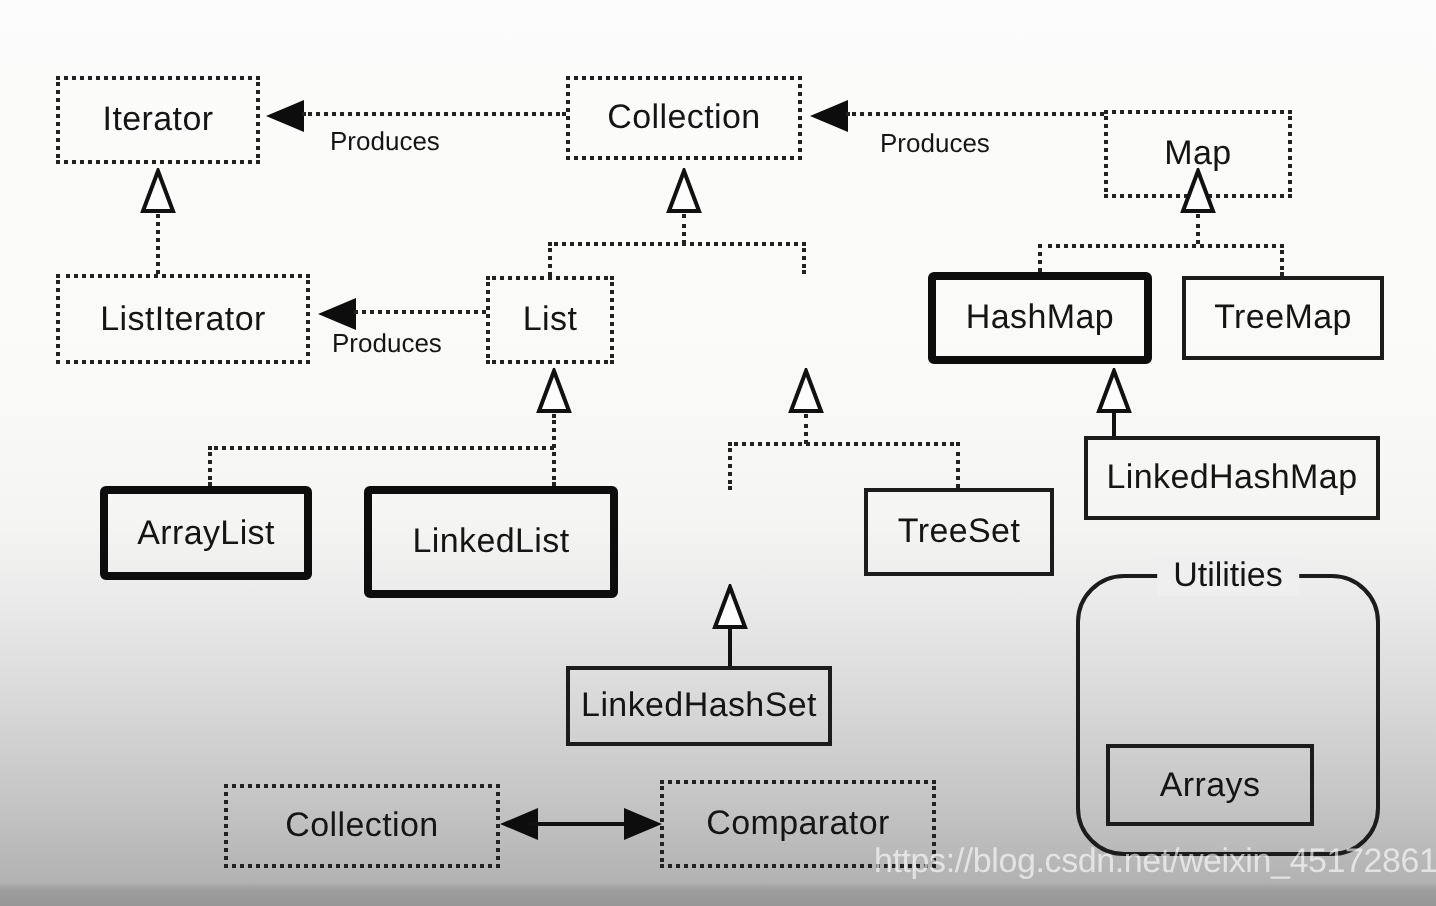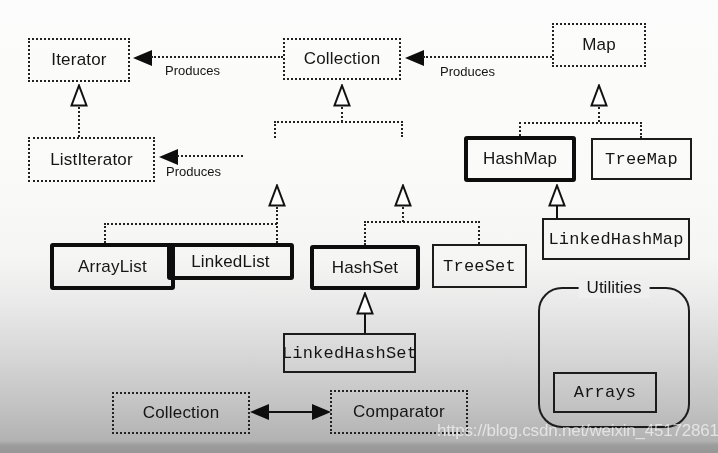--- a/index.html
+++ b/index.html
@@ -23,21 +23,21 @@
     position:absolute;
     box-sizing:border-box;
     display:flex;align-items:center;justify-content:center;
     font-size:17px;color:#151515;
     letter-spacing:0.2px;
     background:transparent;
     white-space:nowrap;
   }
   .b-dotted{border:2px dotted #222;}
   .b-bold{border:4px solid #0d0d0d;border-radius:3px;}
-  .b-thin{border:2px solid #1c1c1c;font-family:Liberation Mono, monospace;}
+  .b-thin{border:2px solid #1c1c1c;}
   .hline-dotted{position:absolute;height:0;border-top:2px dotted #222;}
   .vline-dotted{position:absolute;width:0;border-left:2px dotted #222;}
   .hline-solid{position:absolute;height:0;border-top:2px solid #111;}
   .vline-solid{position:absolute;width:0;border-left:2px solid #111;}
   .ah-left{position:absolute;width:0;height:0;
     border-top:8px solid transparent;border-bottom:8px solid transparent;
     border-right:19px solid #0d0d0d;}
   .ah-right{position:absolute;width:0;height:0;
     border-top:8px solid transparent;border-bottom:8px solid transparent;
     border-left:19px solid #0d0d0d;}
@@ -55,21 +55,21 @@
     white-space:nowrap;
   }
 </style>
 </head>
 <body>
 
 <div id="canvas">
 
   <div class="box b-dotted" style="left:28px;top:38px;width:102px;height:44px">Iterator</div>
   <div class="box b-dotted" style="left:283px;top:38px;width:118px;height:42px">Collection</div>
-  <div class="box b-dotted" style="left:552px;top:23px;width:94px;height:44px">Map</div>
+  <div class="box b-dotted" style="left:552px;top:55px;width:94px;height:44px">Map</div>
 
   <span class="ah-left" style="left:133px;top:50px"></span>
   <span class="hline-dotted" style="left:151px;top:56px;width:132px"></span>
   <span class="produces" style="left:165px;top:63px">Produces</span>
 
   <span class="ah-left" style="left:405px;top:50px"></span>
   <span class="hline-dotted" style="left:423px;top:56px;width:129px"></span>
   <span class="produces" style="left:440px;top:64px">Produces</span>
 
   <span class="tri-up" style="left:70px;top:84px">
@@ -93,20 +93,21 @@
     <svg width="18" height="23" viewBox="0 0 18 23">
         <polygon points="9,1.5 16.5,21.5 1.5,21.5" fill="#fdfdfd" stroke="#111" stroke-width="2"></polygon>
       </svg>
   </span>
   <span class="vline-dotted" style="left:598px;top:107px;height:15px"></span>
   <span class="hline-dotted" style="left:519px;top:122px;width:123px"></span>
   <span class="vline-dotted" style="left:519px;top:122px;height:14px"></span>
   <span class="vline-dotted" style="left:640px;top:122px;height:16px"></span>
 
   <div class="box b-dotted" style="left:28px;top:137px;width:127px;height:45px">ListIterator</div>
+  <div class="box b-dotted" style="left:243px;top:138px;width:64px;height:44px">List</div>
   <div class="box b-bold" style="left:464px;top:136px;width:112px;height:46px">HashMap</div>
   <div class="box b-thin" style="left:591px;top:138px;width:101px;height:42px">TreeMap</div>
 
   <span class="ah-left" style="left:159px;top:149px"></span>
   <span class="hline-dotted" style="left:177px;top:155px;width:66px"></span>
   <span class="produces" style="left:166px;top:164px">Produces</span>
 
   <span class="tri-up" style="left:268px;top:184px">
     <svg width="18" height="23" viewBox="0 0 18 23">
         <polygon points="9,1.5 16.5,21.5 1.5,21.5" fill="#fdfdfd" stroke="#111" stroke-width="2"></polygon>
@@ -128,23 +129,22 @@
 
   <span class="tri-up" style="left:548px;top:184px">
     <svg width="18" height="23" viewBox="0 0 18 23">
         <polygon points="9,1.5 16.5,21.5 1.5,21.5" fill="#fdfdfd" stroke="#111" stroke-width="2"></polygon>
       </svg>
   </span>
   <span class="vline-solid" style="left:556px;top:206px;height:13px"></span>
 
   <div class="box b-thin" style="left:542px;top:218px;width:148px;height:42px">LinkedHashMap</div>
 
-  <div class="box b-bold" style="left:50px;top:243px;width:125px;height:47px">ArrayList</div>
-  <div class="box b-bold" style="left:167px;top:243px;width:127px;height:37px">LinkedList</div>
-  <div class="box b-bold" style="left:310px;top:245px;width:110px;height:45px">HashSet</div>
+  <div class="box b-bold" style="left:50px;top:243px;width:106px;height:47px">ArrayList</div>
+  <div class="box b-bold" style="left:182px;top:243px;width:127px;height:56px">LinkedList</div>
   <div class="box b-thin" style="left:432px;top:244px;width:95px;height:44px">TreeSet</div>
 
   <span class="tri-up" style="left:356px;top:292px">
     <svg width="18" height="23" viewBox="0 0 18 23">
         <polygon points="9,1.5 16.5,21.5 1.5,21.5" fill="#fdfdfd" stroke="#111" stroke-width="2"></polygon>
       </svg>
   </span>
   <span class="vline-solid" style="left:364px;top:314px;height:19px"></span>
 
   <div class="box b-thin" style="left:283px;top:333px;width:133px;height:40px">LinkedHashSet</div>

